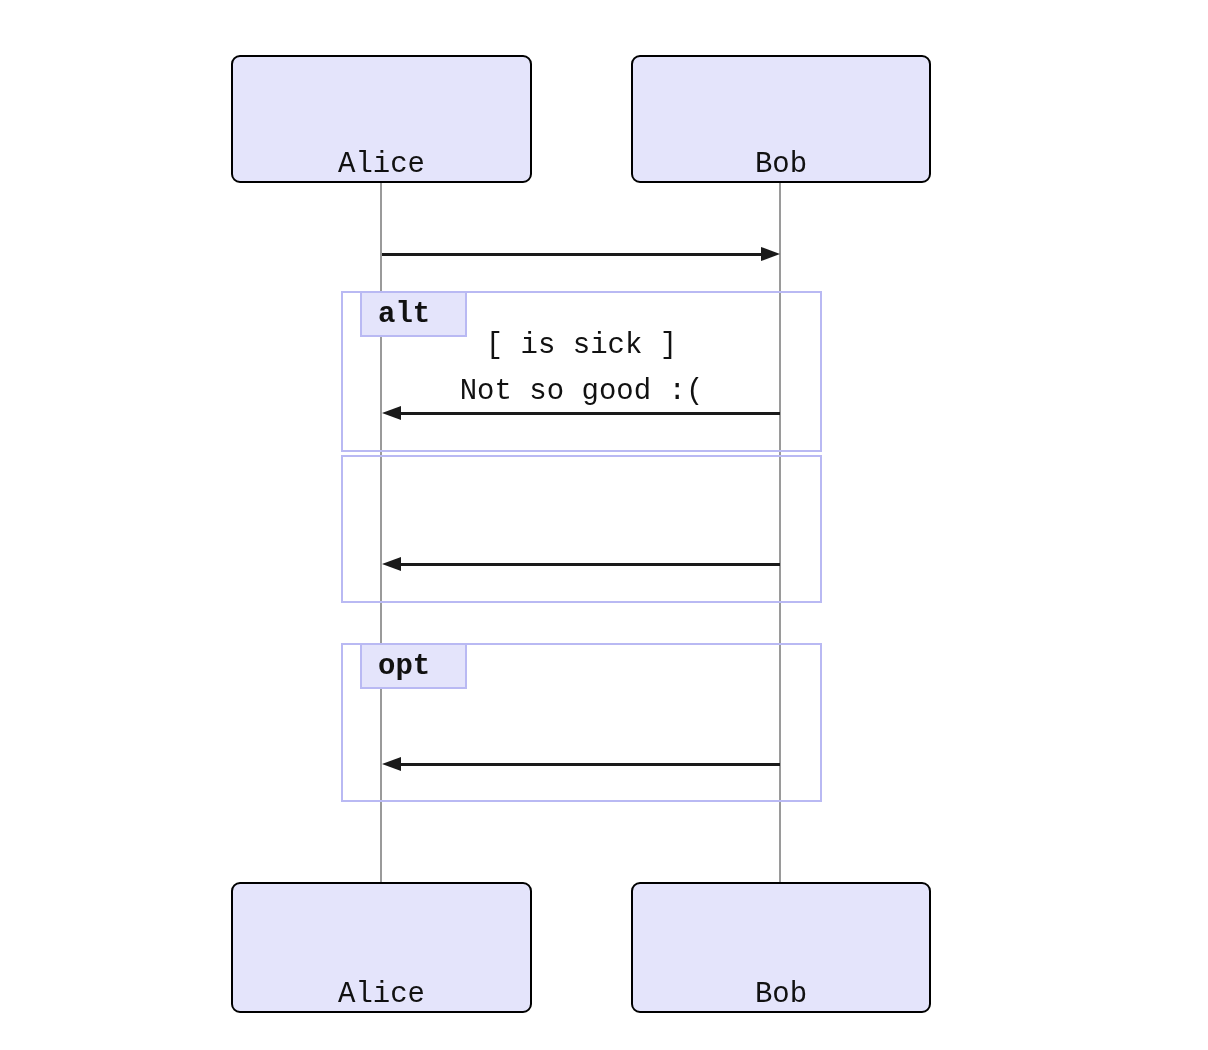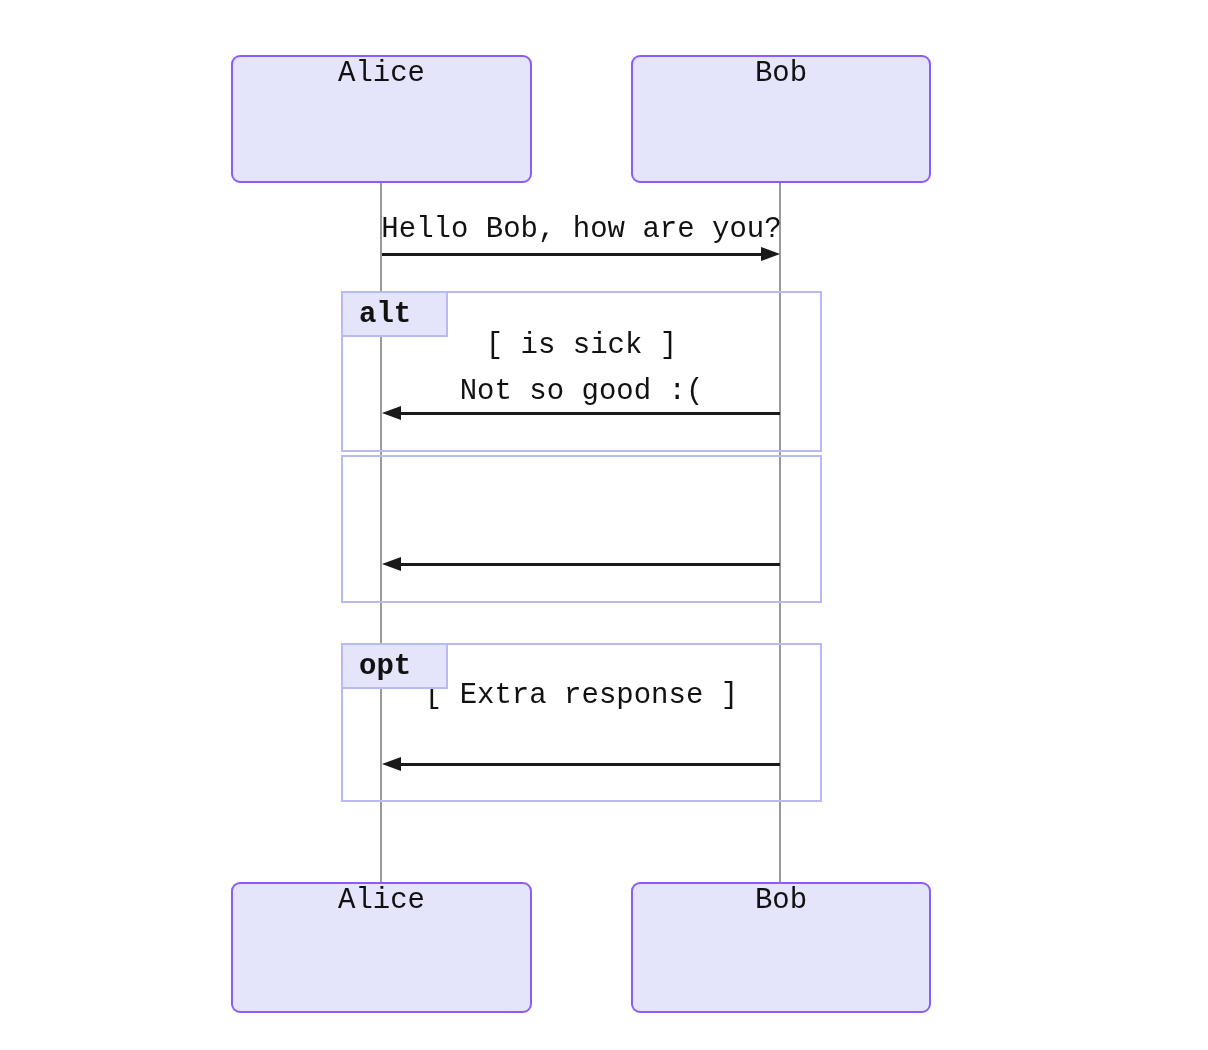--- a/index.html
+++ b/index.html
@@ -21,25 +21,25 @@
     z-index: 1;
   }
   #lifeline-alice { left: 380px; }
   #lifeline-bob   { left: 779px; }
 
   .actor {
     position: absolute;
     width: 301px;
     height: 128px;
     background: #E4E4FB;
-    border: 2px solid #8b5cf6;
+    border: 2px solid #000000;
     border-radius: 9px;
     box-sizing: border-box;
     display: flex;
-    align-items: flex-start;
+    align-items: flex-end;
     justify-content: center;
     font-size: 29px;
     z-index: 3;
   }
   #actor-top-alice    { left: 231px; top: 55px; }
   #actor-top-bob      { left: 631px; top: 55px; width: 300px; }
   #actor-bottom-alice { left: 231px; top: 882px; height: 131px; }
   #actor-bottom-bob   { left: 631px; top: 882px; width: 300px; height: 131px; }
 
   .frame {
@@ -50,21 +50,21 @@
     box-sizing: border-box;
     background: transparent;
     z-index: 2;
   }
   #alt-section-1 { top: 291px; height: 161px; }
   #alt-section-2 { top: 455px; height: 148px; }
   #opt-section   { top: 643px; height: 159px; }
 
   .frame-label {
     position: absolute;
-    left: 341px;
+    left: 360px;
     width: 107px;
     height: 46px;
     background: #E4E4FB;
     border: 2px solid #B9B9F3;
     box-sizing: border-box;
     display: flex;
     align-items: center;
     padding-left: 16px;
     font-size: 29px;
     font-weight: 700;
@@ -128,21 +128,20 @@
   <div class="lifeline" id="lifeline-alice"></div>
   <div class="lifeline" id="lifeline-bob"></div>
 
   <div class="actor" id="actor-top-alice">
     <span>Alice</span>
   </div>
   <div class="actor" id="actor-top-bob">
     <span>Bob</span>
   </div>
 
-  <div class="msg" id="msg-hello">Hello Bob, how are you?</div>
   <div class="arrow" id="arrow-hello">
     <span class="shaft"></span>
     <span class="head-right"></span>
   </div>
 
   <div class="frame" id="alt-section-1"></div>
   <div class="msg" id="guard-sick">[ is sick ]</div>
   <div class="msg" id="msg-notgood">Not so good :(</div>
   <div class="arrow" id="arrow-notgood">
     <span class="head-left"></span>
@@ -153,21 +152,20 @@
   <div class="arrow" id="arrow-fresh">
     <span class="head-left"></span>
     <span class="shaft"></span>
   </div>
 
   <div class="frame-label" id="alt-label">
     <span>alt</span>
   </div>
 
   <div class="frame" id="opt-section"></div>
-  <div class="msg" id="guard-extra">[ Extra response ]</div>
   <div class="arrow" id="arrow-thanks">
     <span class="head-left"></span>
     <span class="shaft"></span>
   </div>
 
   <div class="frame-label" id="opt-label">
     <span>opt</span>
   </div>
 
   <div class="actor" id="actor-bottom-alice">

